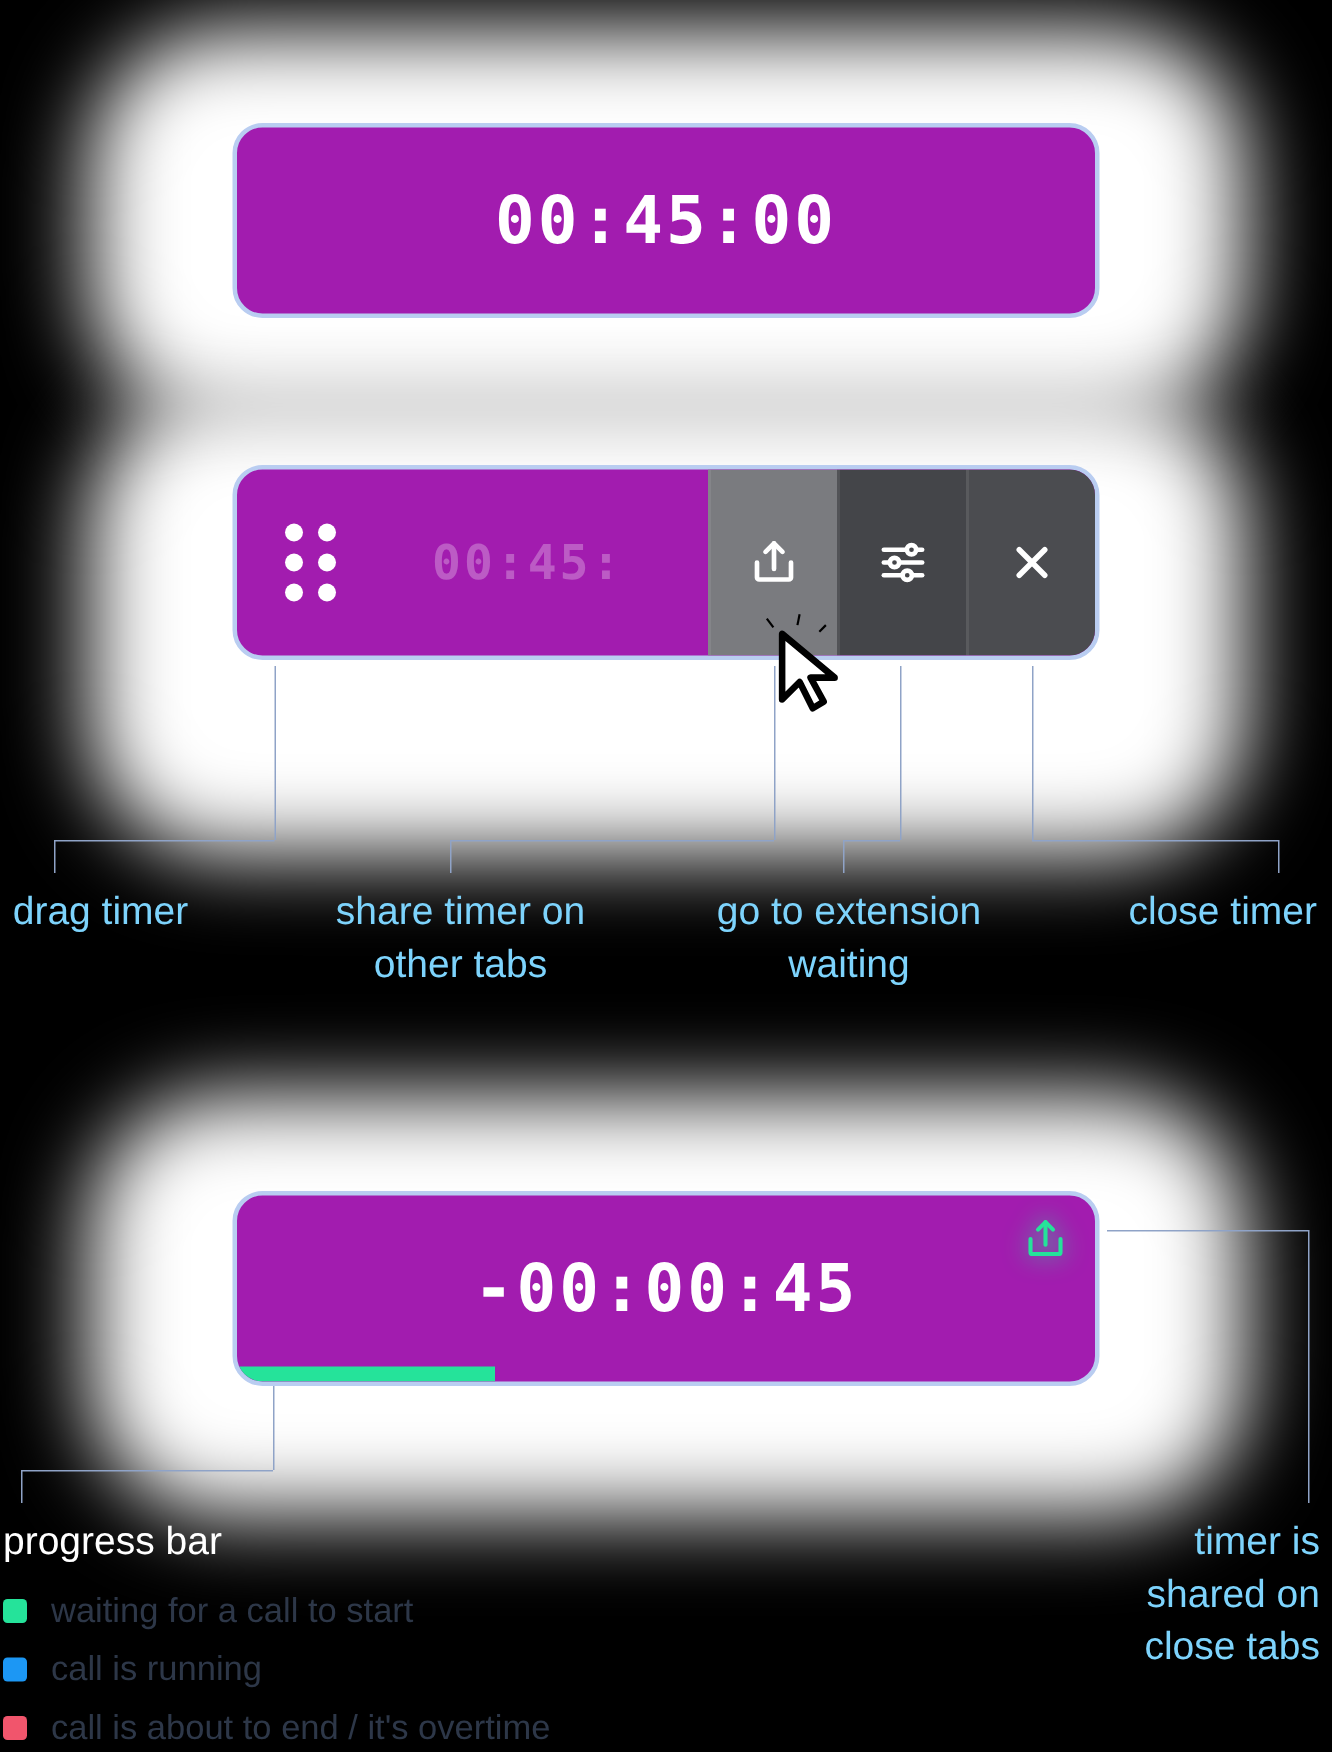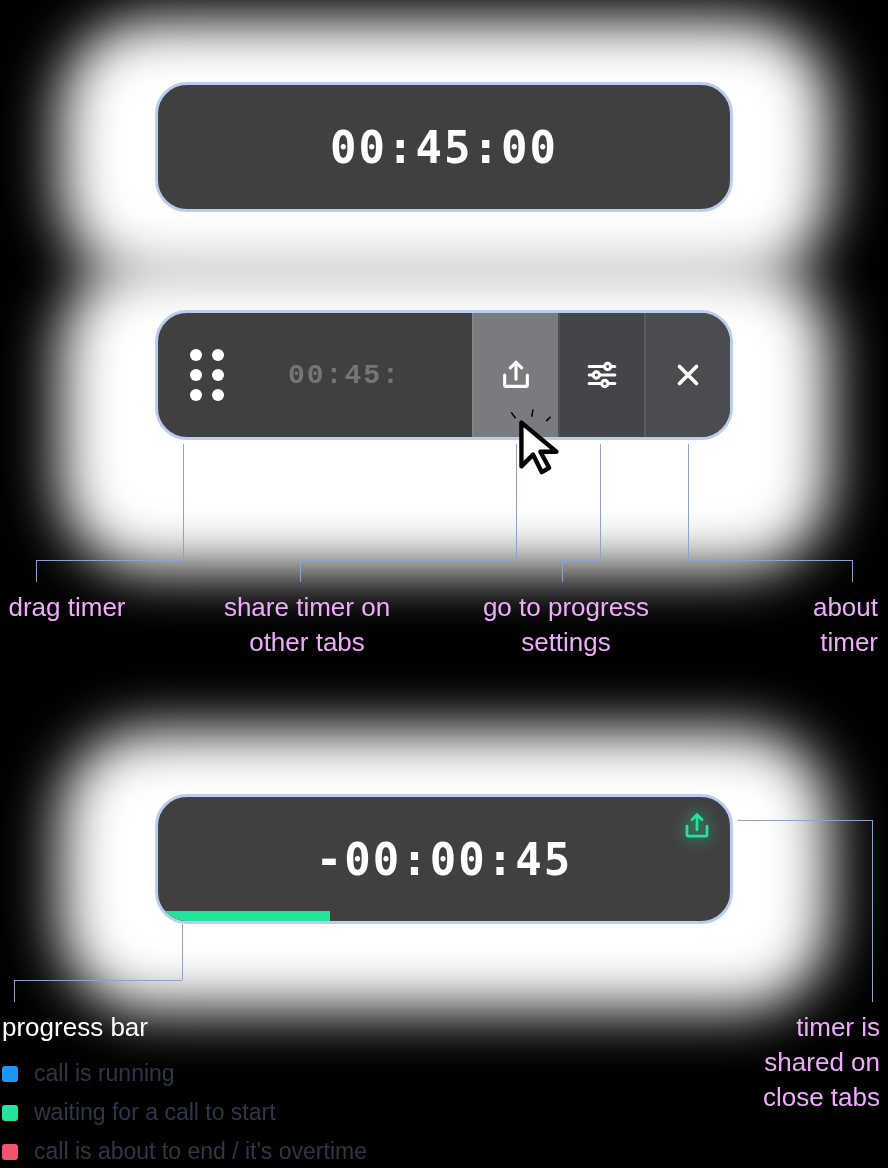--- a/index.html
+++ b/index.html
@@ -19,50 +19,49 @@
     border-radius: 90px;
     filter: blur(28px);
   }
   .cloud1 { left: 60px; top: 20px; width: 770px; height: 260px; }
   .cloud2 { left: 60px; top: 260px; width: 770px; height: 310px; }
   .cloud3 { left: 60px; top: 730px; width: 770px; height: 280px; }
 
   
   .pill {
     position: absolute;
-    background: #404040;
+    background: #a21caf;
     border: 3px solid #b9cdf1;
-    border-radius: 32px;
+    border-radius: 20px;
     overflow: hidden;
   }
   .pill-1 { left: 155px; top: 82px;  width: 578px; height: 130px; }
   .pill-2 { left: 155px; top: 310px; width: 578px; height: 130px; }
   .pill-3 { left: 155px; top: 794px; width: 578px; height: 130px; }
 
   .timer-text {
     font-family: "SF Mono", Menlo, Consolas, monospace;
     color: #fff;
     font-weight: 700;
     letter-spacing: 2px;
   }
   .pill-1 .timer-text {
     font-size: 44px;
     display: flex;
     align-items: center;
     justify-content: center;
     height: 100%;
   }
   .pill-2 .timer-text {
-    font-size: 28px;
+    font-size: 32px;
     color: rgba(255,255,255,0.28);
     position: absolute;
     left: 130px; top: 0; bottom: 0;
     display: flex;
     align-items: center;
-    font-family: Liberation Mono, monospace;
   }
   .pill-3 .timer-text {
     font-size: 44px;
     display: flex;
     align-items: center;
     justify-content: center;
     height: 100%;
     text-align: center;
   }
 
@@ -133,21 +132,21 @@
   .line {
     position: absolute;
     border-color: #8fa3c7;
   }
   .vline { border-left: 1px solid #8fa3c7; width: 0; }
   .hline { border-top: 1px solid #8fa3c7; height: 0; }
 
   
   .label {
     position: absolute;
-    color: #f0abfc;
+    color: #7dd3fc;
     font-size: 26px;
     line-height: 1.35;
     text-align: center;
   }
   .label-drag    { left: 2px;   top: 590px; width: 130px; }
   .label-share   { left: 192px; top: 590px; width: 230px; }
   .label-settings{ left: 446px; top: 590px; width: 240px; }
   .label-close   { left: 748px; top: 590px; width: 130px; text-align: right; }
 
   .label-shared  { left: 720px; top: 1010px; width: 160px; text-align: right; }
@@ -243,22 +242,22 @@
 <div class="line vline" style="left:600px; top:444px; height:116px;"></div>
 <div class="line hline" style="left:562px; top:560px; width:38px;"></div>
 <div class="line vline" style="left:562px; top:560px; height:22px;"></div>
 
 <div class="line vline" style="left:688px; top:444px; height:116px;"></div>
 <div class="line hline" style="left:688px; top:560px; width:164px;"></div>
 <div class="line vline" style="left:852px; top:560px; height:22px;"></div>
 
 <div class="label label-drag">drag timer</div>
 <div class="label label-share">share timer on other tabs</div>
-<div class="label label-settings">go to progress settings</div>
-<div class="label label-close">about timer</div>
+<div class="label label-settings">go to extension waiting</div>
+<div class="label label-close">close timer</div>
 
 <div class="pill pill-3">
   <div class="timer-text">-00:00:45</div>
   <svg class="corner-share" viewBox="0 0 24 24" fill="none" stroke="#25e39a" stroke-width="2.2" stroke-linecap="round" stroke-linejoin="round">
     <path d="M4 12v7a1 1 0 0 0 1 1h14a1 1 0 0 0 1-1v-7"></path>
     <path d="M12 15V3"></path>
     <path d="M8 7l4-4 4 4"></path>
   </svg>
   <div class="progress"></div>
 </div>
@@ -268,24 +267,24 @@
 <div class="line vline" style="left:14px;  top:980px; height:22px;"></div>
 
 <div class="line hline" style="left:738px; top:820px; width:134px;"></div>
 <div class="line vline" style="left:872px; top:820px; height:182px;"></div>
 
 <div class="label label-progress">progress bar</div>
 <div class="label label-shared">timer is shared on close tabs</div>
 
 <div class="legend">
   <div class="legend-row">
+    <div class="swatch sw-green"></div>
+    <span>waiting for a call to start</span>
+  </div>
+  <div class="legend-row">
     <div class="swatch sw-blue"></div>
     <span>call is running</span>
-  </div>
-  <div class="legend-row">
-    <div class="swatch sw-green"></div>
-    <span>waiting for a call to start</span>
   </div>
   <div class="legend-row">
     <div class="swatch sw-red"></div>
     <span>call is about to end / it's overtime</span>
   </div>
 </div>
 
 </body></html>

